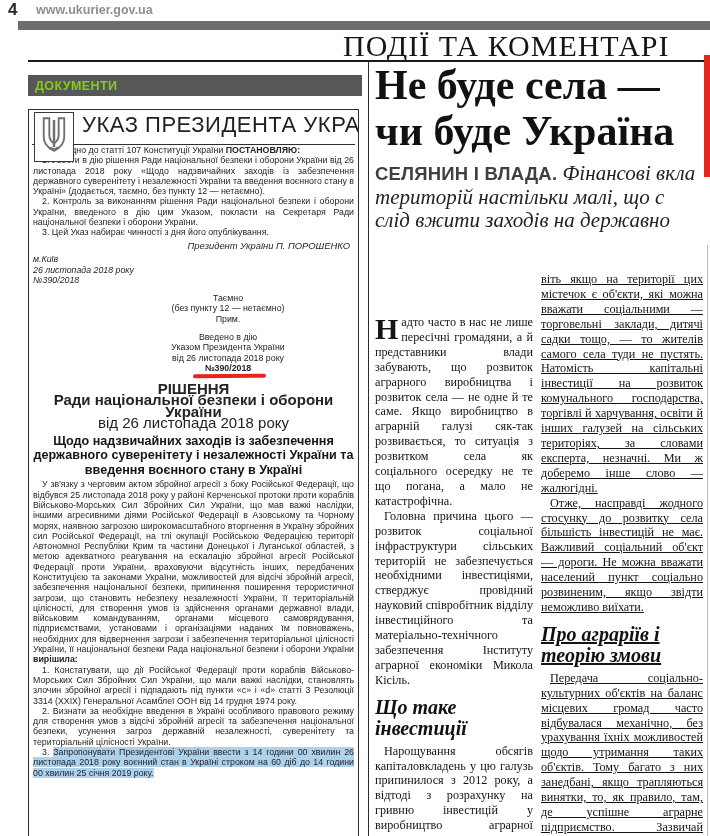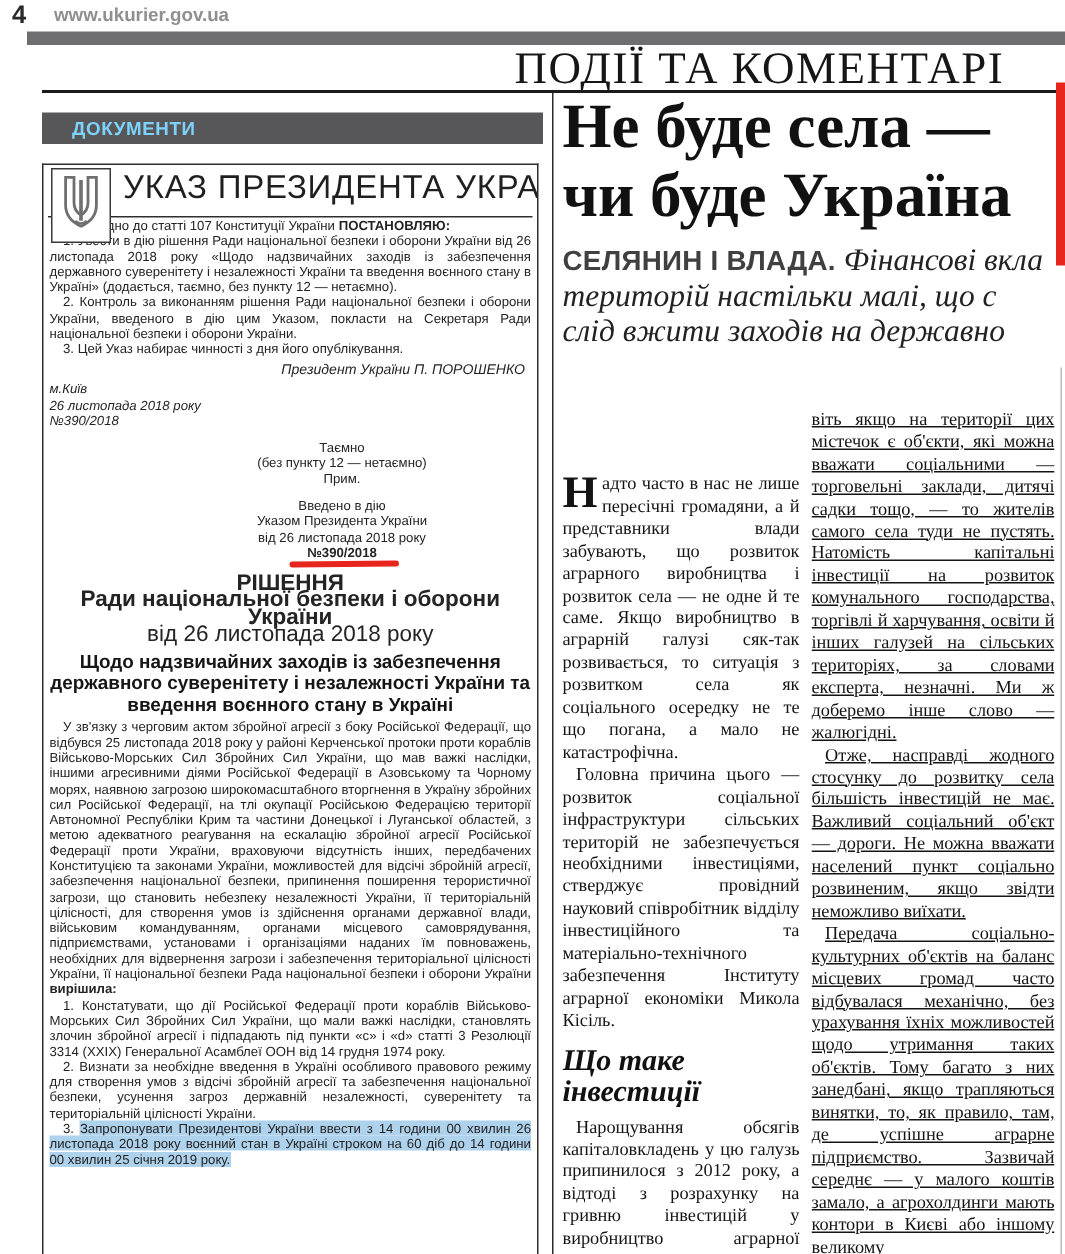--- a/index.html
+++ b/index.html
@@ -13,21 +13,21 @@
   .section-title{position:absolute;left:343px;top:29px;font-family:"Liberation Serif",serif;
         font-size:30px;letter-spacing:1px;color:#161616;white-space:nowrap;}
   .top-rule{position:absolute;left:28px;top:60px;width:682px;height:2px;background:#1b1b1b;}
   .v-divider{position:absolute;left:368px;top:62px;width:1px;height:774px;background:#2b2b2b;}
   .col2-divider{position:absolute;left:707px;top:245px;width:1px;height:591px;background:#bcbcbc;}
   .red-strip{position:absolute;left:704px;top:55px;width:6px;height:122px;background:#e8251d;}
 
   
   .docs-bar{position:absolute;left:28px;top:75px;width:334px;height:21px;background:#57575a;
         display:flex;align-items:center;}
-  .docs-bar span{color:#7dd3fc;font-weight:bold;font-size:12.5px;letter-spacing:.4px;padding-left:20px;text-align:right;}
+  .docs-bar span{color:#84cc16;font-weight:bold;font-size:12.5px;letter-spacing:.4px;padding-left:7px;text-align:right;}
 
   .doc-box{position:absolute;left:28px;top:109px;width:331px;height:727px;
         border:1.5px solid #2e2e2e;border-bottom:none;box-sizing:border-box;
         padding:0 4px;overflow:hidden;background:#fff;}
   .doc-header{position:relative;height:34px;border-bottom:1.5px solid #2e2e2e;margin:0 -1px;}
   .emblem-box{position:absolute;left:2px;top:2px;width:40px;height:50px;border:1.5px solid #3a3a3a;
         background:#fff;z-index:2;display:flex;align-items:center;justify-content:center;box-sizing:border-box;}
   .doc-masthead{position:absolute;left:50px;right:0;top:2px;font-size:22px;letter-spacing:.5px;
         color:#1f1f1f;text-align:center;white-space:nowrap;}
   .doc-subtitle{margin:20px 0 3px 0;text-align:center;font-weight:bold;font-size:12.6px;line-height:14.6px;color:#161616;}
@@ -167,16 +167,17 @@
   <div id="col1" class="news-col">
     <p class="noindent"><span class="dropcap">Н</span><span>адто часто в нас не лише пересічні громадяни, а й представники влади забувають, що розвиток аграрного виробництва і розвиток села — не одне й те саме. Якщо виробництво в аграрній галузі сяк-так розвивається, то ситуація з розвитком села як соціального осередку не те що погана, а мало не катастрофічна.</span></p>
     <p>Головна причина цього — розвиток соціальної інфраструктури сільських територій не забезпечується необхідними інвестиціями, стверджує провідний науковий співробітник відділу інвестиційного та матеріально-технічного забезпечення Інституту аграрної економіки Микола Кісіль.</p>
     <div class="col-heading">Що таке інвестиції</div>
     <p>Нарощування обсягів капіталовкладень у цю галузь припинилося з 2012 року, а відтоді з розрахунку на гривню інвестицій у виробництво аграрної продукції вони зменшилися більш ніж утричі: з 0,97 гривні у 2011 році до 30 копійок у 2017-му. У перерахунку на ціни 2017 року з урахуванням інфляції найбільші обсяги інвес-</p>
   </div>
 
   <div id="col2" class="news-col">
     <p class="noindent">віть якщо на території цих містечок є об'єкти, які можна вважати соціальними — торговельні заклади, дитячі садки тощо, — то жителів самого села туди не пустять. Натомість капітальні інвестиції на розвиток комунального господарства, торгівлі й харчування, освіти й інших галузей на сільських територіях, за словами експерта, незначні. Ми ж доберемо інше слово — жалюгідні.</p>
     <p>Отже, насправді жодного стосунку до розвитку села більшість інвестицій не має. Важливий соціальний об'єкт — дороги. Не можна вважати населений пункт соціально розвиненим, якщо звідти неможливо виїхати.</p>
+    <div class="col-heading">Про аграріїв і теорію змови</div>
     <p>Передача соціально-культурних об'єктів на баланс місцевих громад часто відбувалася механічно, без урахування їхніх можливостей щодо утримання таких об'єктів. Тому багато з них занедбані, якщо трапляються винятки, то, як правило, там, де успішне аграрне підприємство. Зазвичай середнє — у малого коштів замало, а агрохолдинги мають контори в Києві або іншому великому</p>
   </div>
 
 </div>
 
 </body></html>

